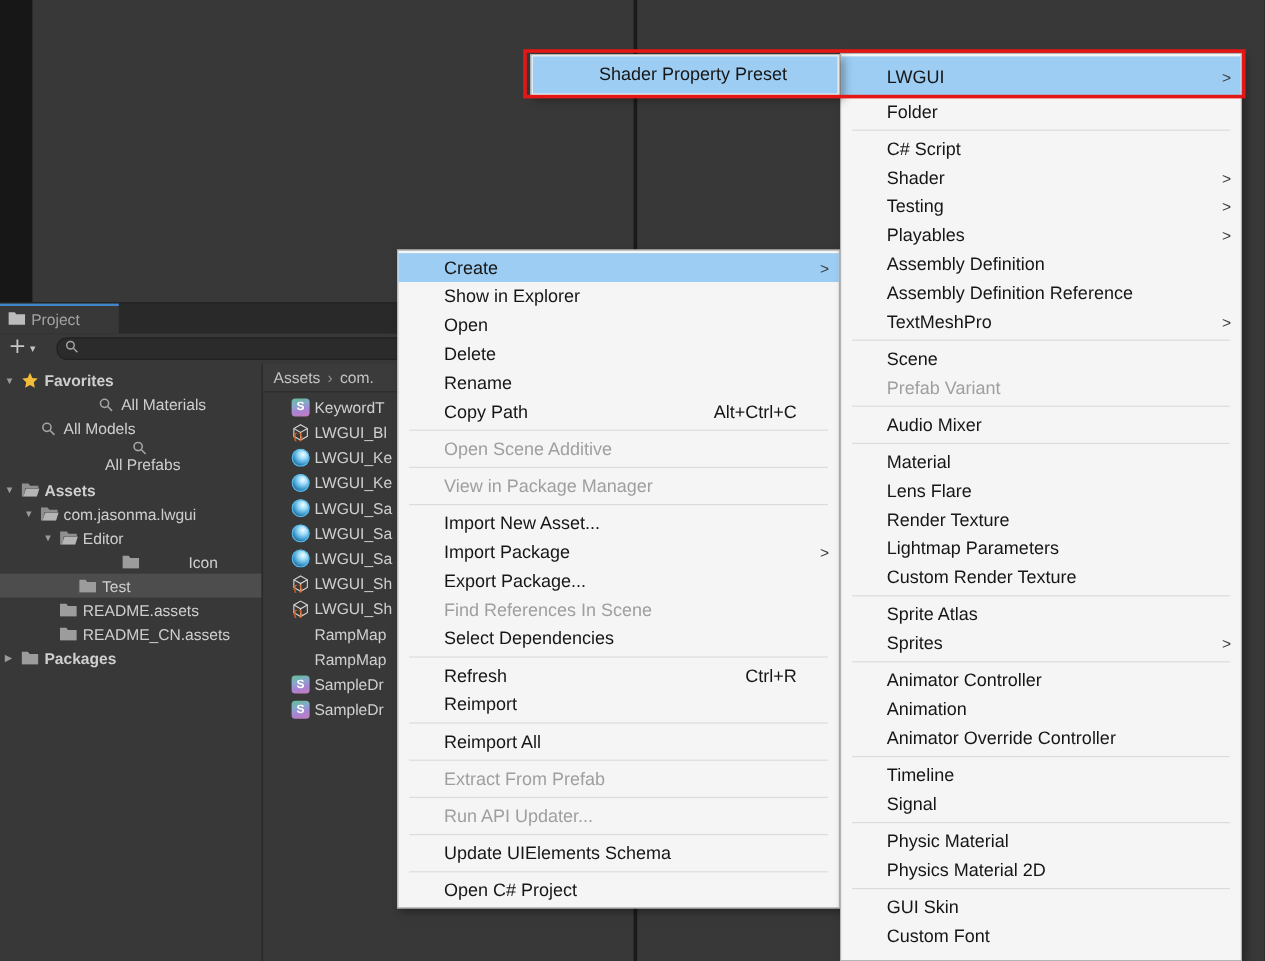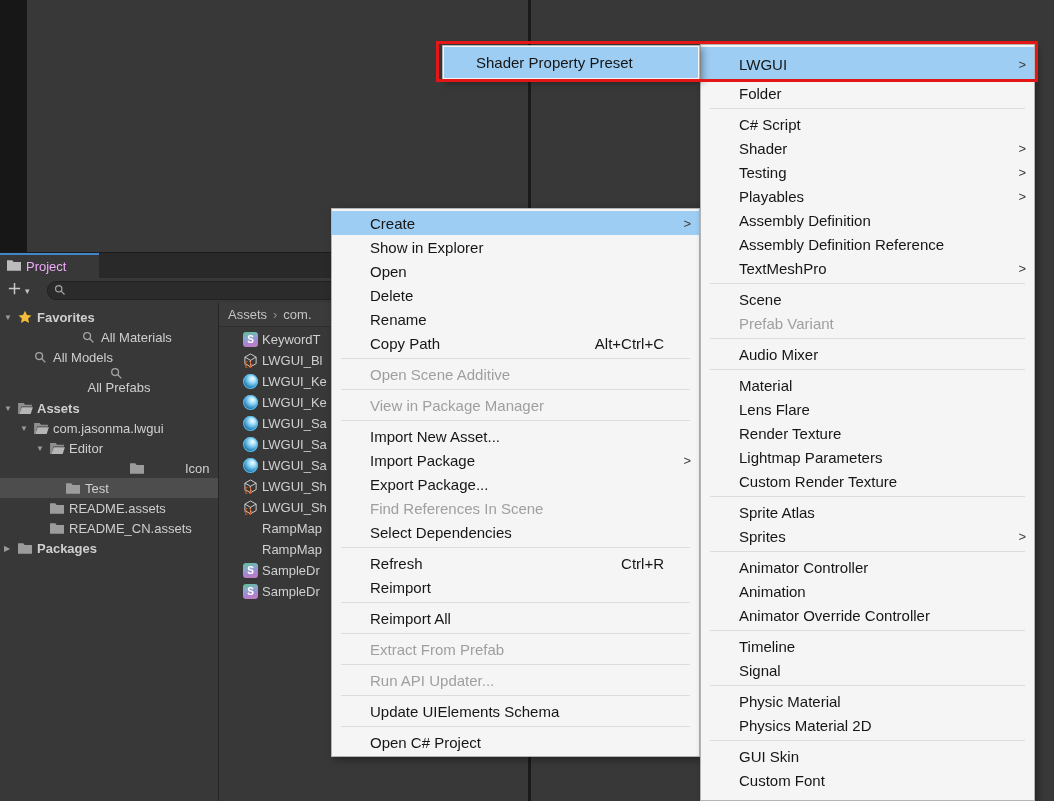--- a/index.html
+++ b/index.html
@@ -9,21 +9,21 @@
   
   .left-strip{position:absolute;left:0;top:0;width:27px;height:252px;background:#171717;z-index:0;}
   .v-divider{position:absolute;left:528px;top:0;width:3px;height:801px;background:#1a1a1a;z-index:2;}
 
   
   .project{position:absolute;left:0;top:252px;width:529px;height:549px;background:#383838;
            border-top:1px solid #1c1c1c;box-sizing:border-box;z-index:1;}
   .tabbar{position:absolute;left:0;top:0;width:100%;height:25px;background:#292929;}
   .tab{position:absolute;left:0;top:0;width:99px;height:25px;background:#383838;
        border-top:2px solid var(--accent,#4285c9);box-sizing:border-box;display:flex;align-items:center;
-       gap:5px;padding-left:7px;color:#f0abfc;font-size:13px;}
+       gap:5px;padding-left:7px;color:#a3a3a3;font-size:13px;}
   .toolbar{position:absolute;left:0;top:25px;width:100%;height:25px;display:flex;align-items:center;}
   .plusbtn{margin-left:7px;display:flex;align-items:center;}
   .caret{color:#c4c4c4;font-size:9px;margin-left:3px;}
   .search{margin-left:17px;flex:1;height:17px;margin-right:8px;background:#2b2b2b;border:1px solid #212121;
           border-radius:9px;display:flex;align-items:center;padding-left:6px;}
   .tree{position:absolute;left:0;top:54px;width:218px;}
   .trow{height:20px;display:flex;align-items:center;font-size:13px;color:#cfcfcf;white-space:nowrap;}
   .trow.sel{background:#4d4d4d;}
   .trow.bold .tlbl{font-weight:bold;}
   .tarr{width:14px;flex:none;font-size:8px;color:#9a9a9a;}
@@ -50,21 +50,21 @@
   .main-menu{left:331px;top:208px;width:369px;z-index:5;}
   .create-menu{left:700px;top:44px;width:335px;height:757px;z-index:6;overflow:hidden;}
   .lwgui-menu{left:442px;top:45px;width:258px;height:35px;padding:1px;z-index:7;}
   .mi{height:24px;display:flex;align-items:center;padding:0 8px 0 38px;}
   .mi .lbl{flex:1;white-space:nowrap;}
   .mi .sc{margin-right:16px;}
   .mi .arr{width:11px;text-align:right;color:#3c3c3c;font-size:13px;}
   .mi.hl{background:var(--hl,#9dcdf3);}
   .mi.dis{color:#9f9f9f;}
   .mi.tall{height:34px;}
-  .lwgui-menu .mi{height:31px;padding-left:32px;}
+  .lwgui-menu .mi{height:31px;padding-left:32px;text-align:center;}
   .msep{height:1px;background:#dcdcdc;margin:3px 9px;}
 
   .redbox{position:absolute;left:436px;top:41px;width:602px;height:41px;
           border:3px solid var(--red,#e41717);box-sizing:border-box;z-index:9;}
 </style>
 </head>
 <body>
 
 <div class="stage">
   <div class="left-strip"></div>
@@ -163,21 +163,21 @@
         <div class="trow" style="padding-left: 36px;">
           <span class="tarr">▼</span>
           <span class="ticon">
             <svg width="15" height="12" viewBox="0 0 16 13">
               <path fill="#8f8f8f" d="M0 1h6l1.6 2H15v2H3.4L1.6 13H0z"></path>
               <path fill="#b5b5b5" d="M3.8 5.6H16L13.6 13H1.4z"></path>
             </svg>
           </span>
           <span class="tlbl">Editor</span>
         </div>
-        <div class="trow" style="padding-left: 80px; gap: 36px;">
+        <div class="trow" style="padding-left: 52px; gap: 36px;">
           <span class="tarr"></span>
           <span class="ticon">
             <svg width="14" height="12" viewBox="0 0 16 13">
               <path fill="#9c9c9c" d="M0 1h6l1.6 2H16v10H0z"></path>
             </svg>
           </span>
           <span class="tlbl">Icon</span>
         </div>
         <div class="trow sel" style="padding-left: 52px;">
           <span class="tarr"></span>

